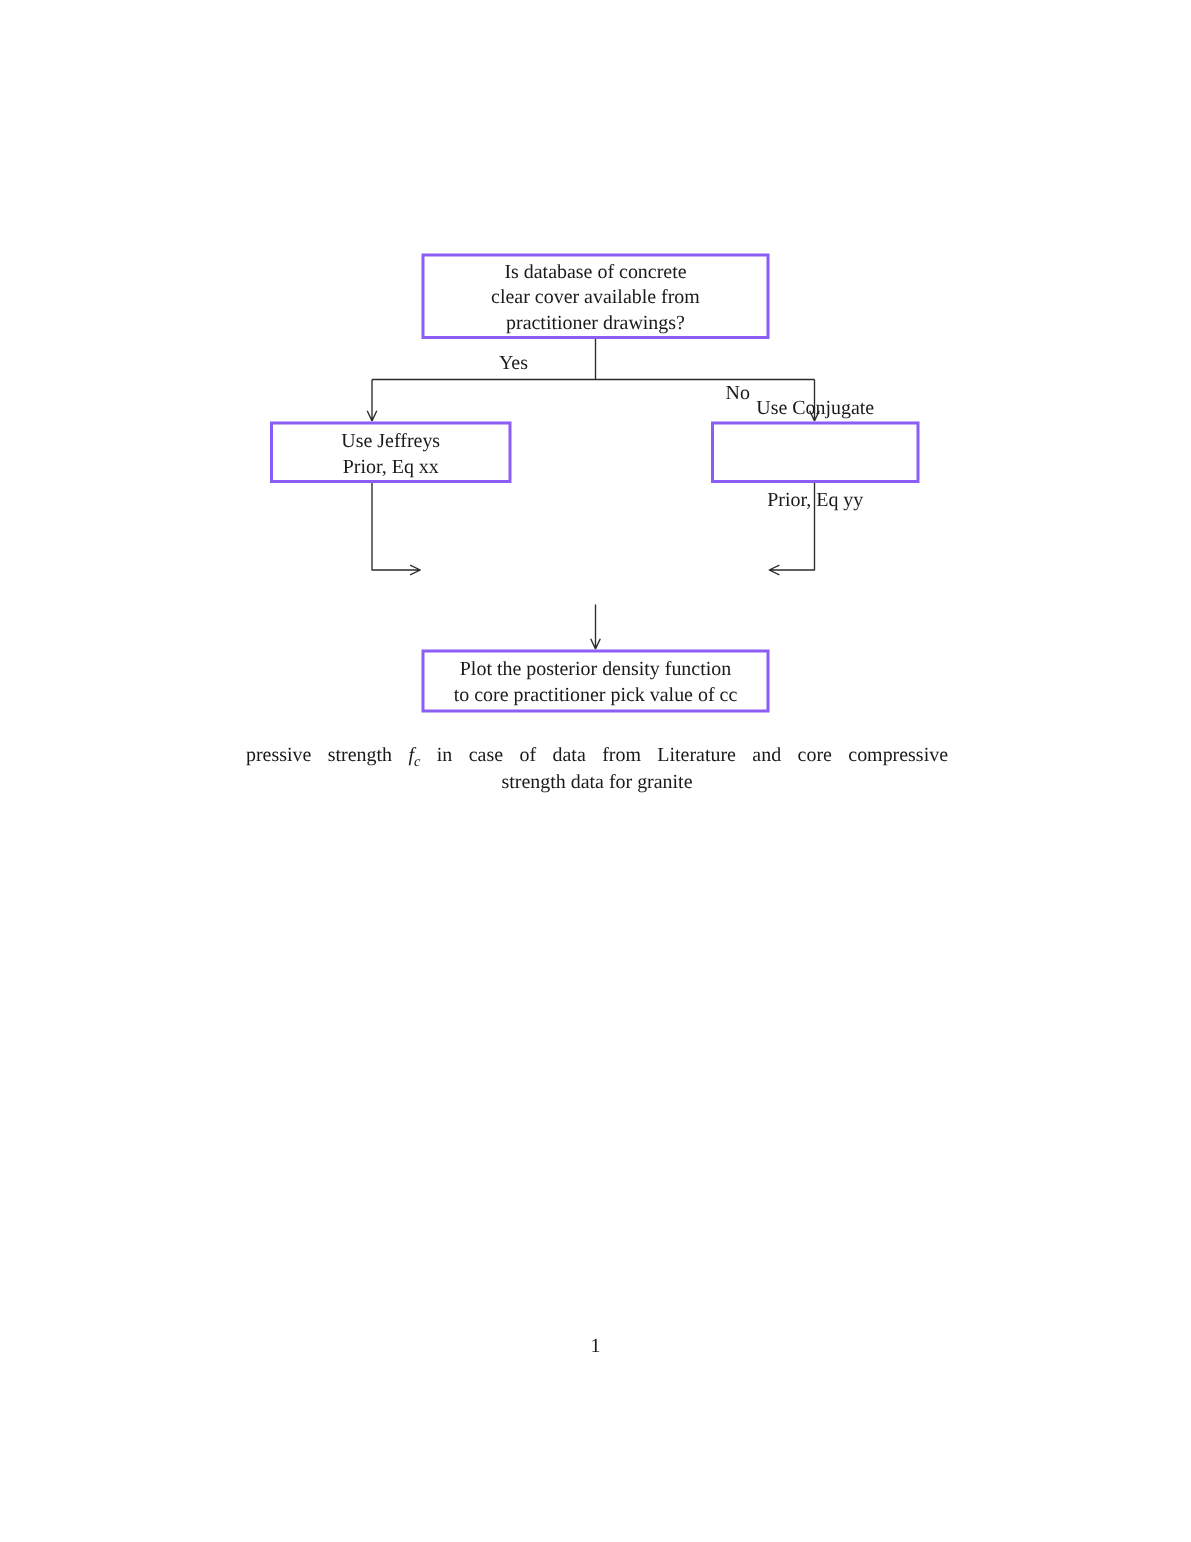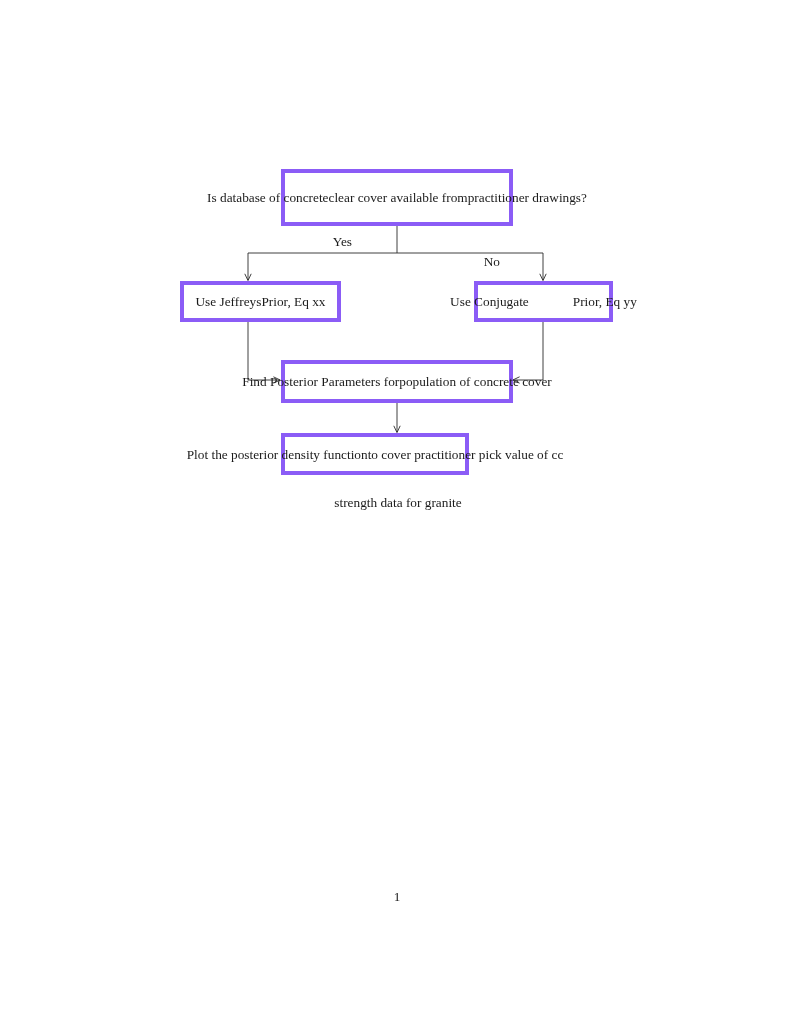--- a/index.html
+++ b/index.html
@@ -29,35 +29,36 @@
   svg.connectors path {
     stroke: #2b2b2b;
     stroke-width: 0.9;
     fill: none;
     stroke-linejoin: round;
     stroke-linecap: butt;
   }
   .node {
     position: absolute;
     box-sizing: border-box;
-    border: 4px solid #8b5cf6;
+    border: 2px solid #8b5cf6;
     background: #ffffff;
     display: flex;
+    flex-direction: column;
     justify-content: center;
     align-items: center;
     text-align: center;
     font-size: 13.3px;
     line-height: 17px;
     white-space: nowrap;
   }
   .node-question { left: 281px; top: 169px; width: 232px; height: 57px; }
   .node-jeffreys { left: 180px; top: 281px; width: 161px; height: 41px; }
   .node-conjugate { left: 474px; top: 281px; width: 139px; height: 41px; gap: 44px; }
   .node-posterior { left: 281px; top: 360px; width: 232px; height: 43px; }
-  .node-plot { left: 281px; top: 433px; width: 188px; height: 42px; }
+  .node-plot { left: 281px; top: 433px; width: 232px; height: 42px; }
   .edge-label {
     position: absolute;
     width: 60px;
     text-align: right;
     font-size: 13.3px;
     line-height: 16px;
   }
   .edge-label-yes { left: 292px; top: 234px; }
   .edge-label-no  { left: 440px; top: 234px; margin-top: 20px; }
   .caption {
@@ -122,31 +123,28 @@
     <div class="node node-jeffreys">
       <div>Use Jeffreys</div>
       <div>Prior, Eq xx</div>
     </div>
 
     <div class="node node-conjugate">
       <div>Use Conjugate</div>
       <div>Prior, Eq yy</div>
     </div>
 
-    <div class="node node-posterior">
-      <div>Find Posterior Parameters for</div>
-      <div>population of concrete cover</div>
-    </div>
 
     <div class="node node-plot">
       <div>Plot the posterior density function</div>
-      <div>to cover practitioner pick value of cc</div>
+      <div>to core practitioner pick value of cc</div>
     </div>
 
   </div>
 
   <div class="caption">
+    <span class="cap-line cap-just"><span>pressive strength</span> <span class="mathvar"><i>f</i><sub>c</sub></span> <span>in case of data from Literature and core compressive</span></span>
     <span class="cap-line">strength data for granite</span>
   </div>
 
   <div class="page-number">1</div>
 
 </div>
 
 </body></html>

